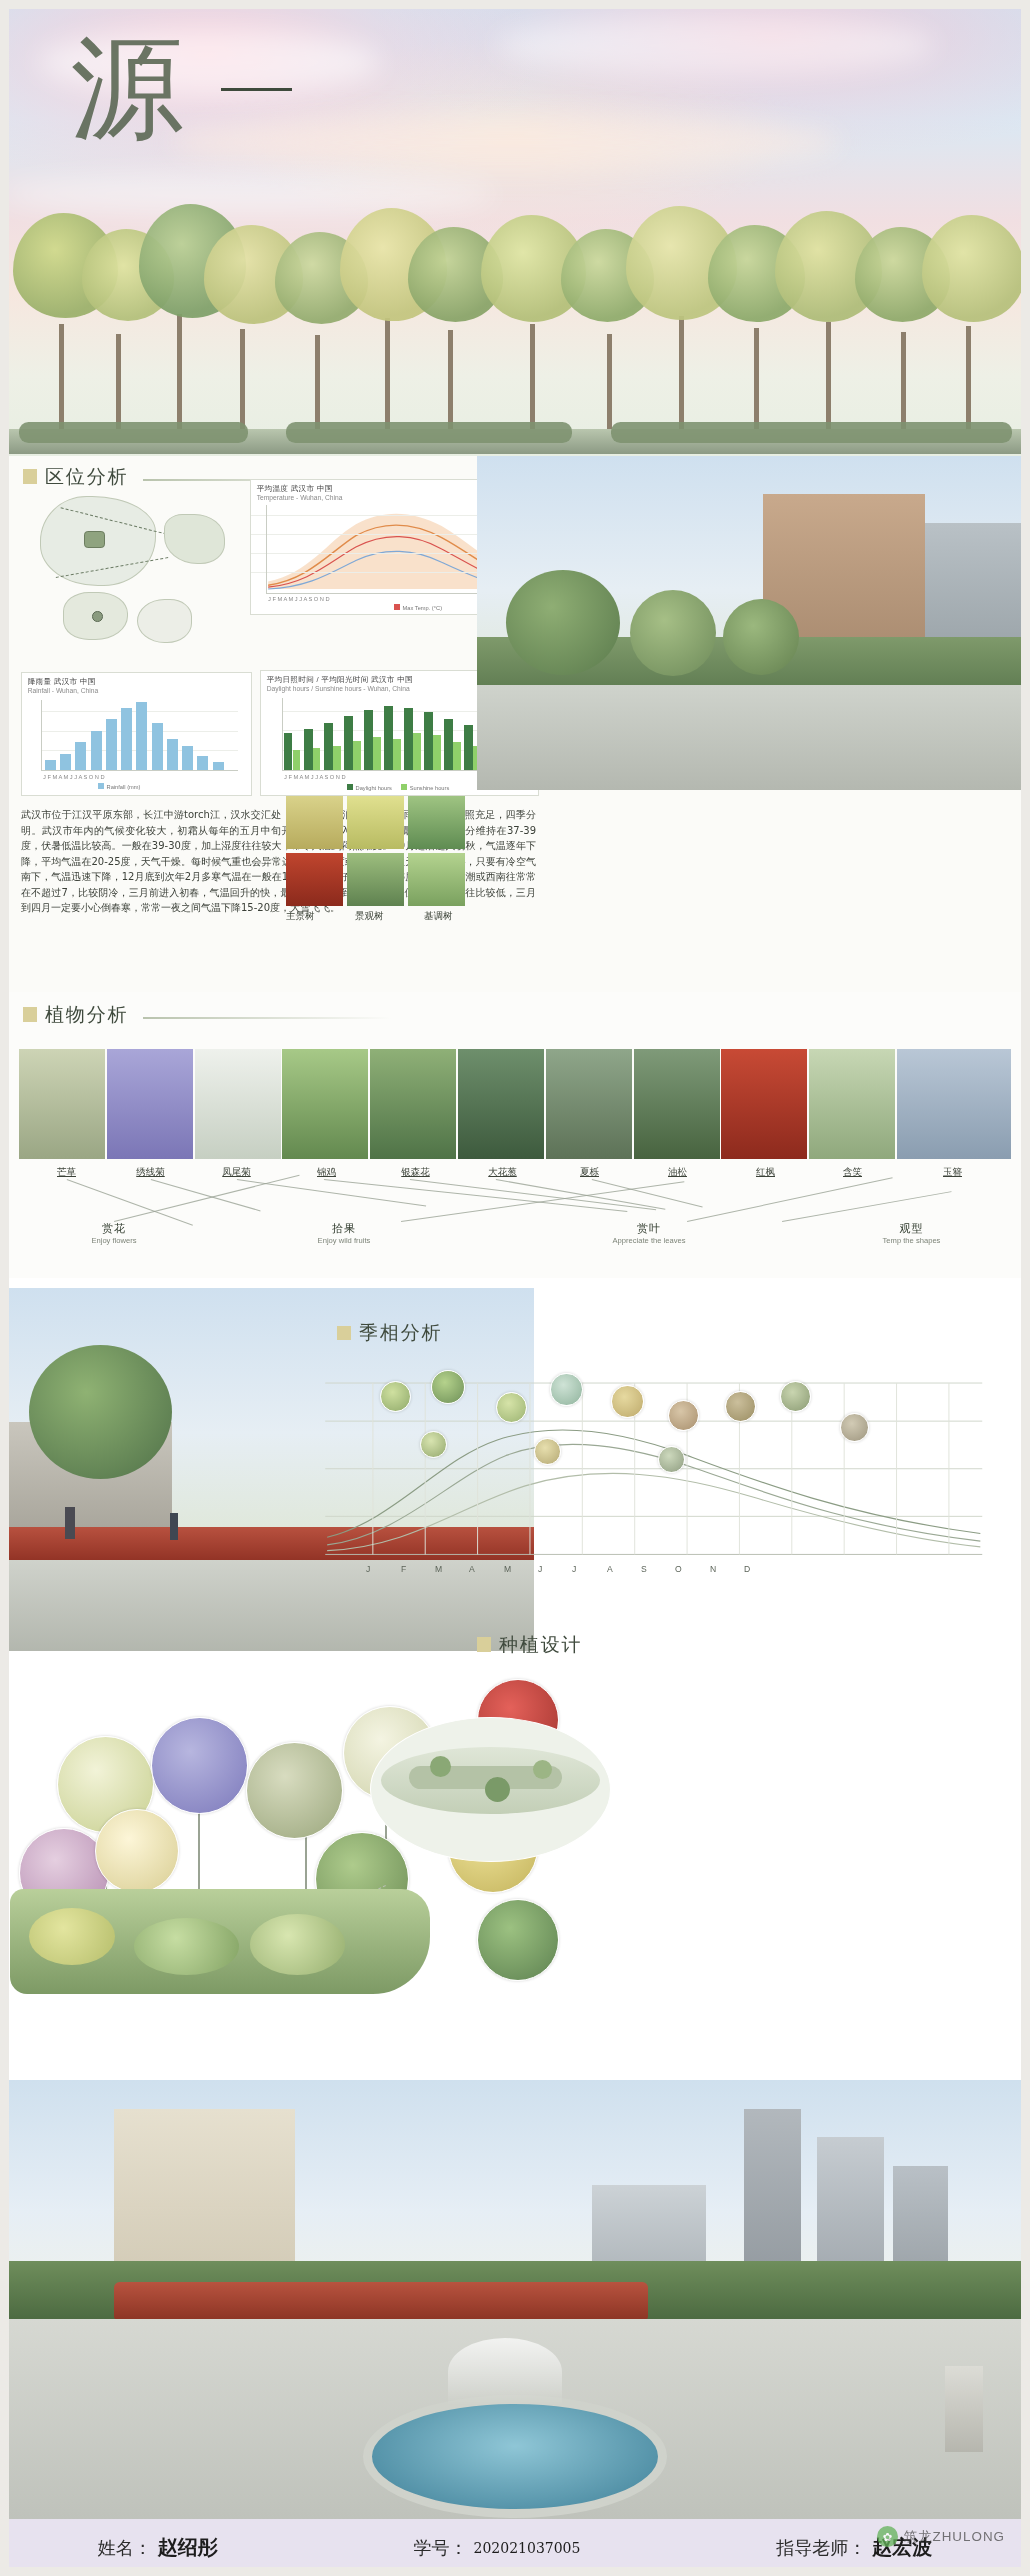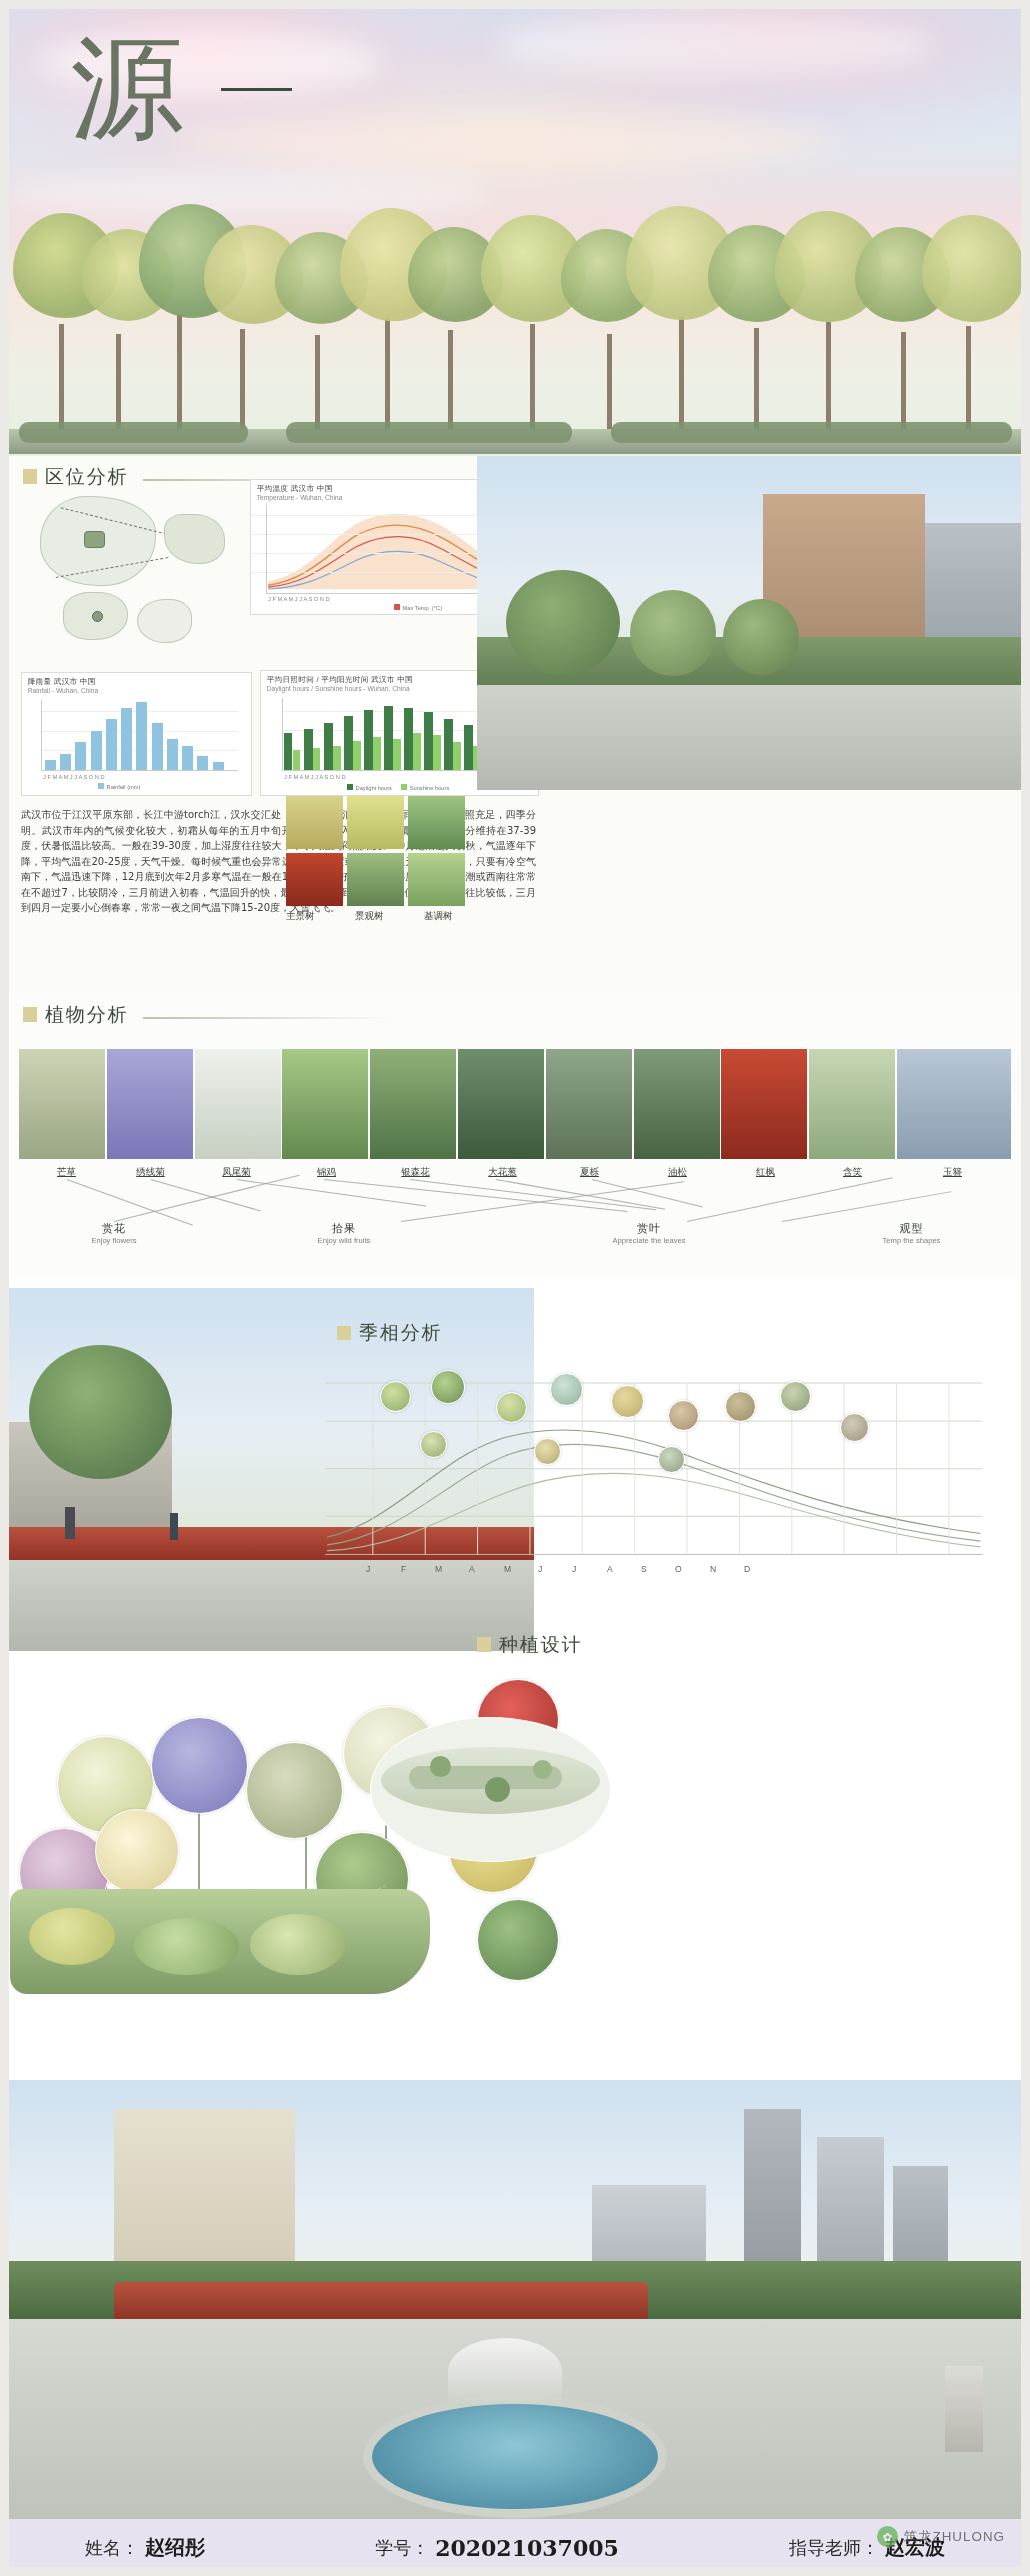--- a/index.html
+++ b/index.html
@@ -87,21 +87,21 @@
 
   
   .zone5{position:absolute;left:0;top:2080px;width:1030px;height:439px;}
 
   
   .footer{position:absolute;left:0;top:2519px;width:1030px;height:57px;background:#e7e2ef;
     display:flex;align-items:center;justify-content:space-around;}
   .f-item{display:flex;align-items:center;gap:6px;}
   .f-key{font-size:18px;color:#2b2b2b;font-family:"DejaVu Serif",serif;}
   .f-val{font-size:20px;color:#1d1d1d;font-family:"DejaVu Serif",serif;font-weight:bold;}
-  .f-val.thin{font-weight:bold;font-size:22px;}
+  .f-val.thin{font-weight:normal;font-size:14px;}
   .wm{position:absolute;right:25px;top:2526px;display:flex;align-items:center;gap:5.7px;opacity:.75;}
   .wm-circle{width:21px;height:21px;border-radius:50%;background:#63b35a;color:#fff;font-size:11.4px;
     display:flex;align-items:center;justify-content:center;}
   .wm-text{font-size:13.4px;color:#4a4a4a;letter-spacing:1px;}
 
   .border-frame{position:absolute;left:0;top:0;width:1030px;height:2576px;border:9.5px solid #eceae6;box-sizing:border-box;pointer-events:none;}
 </style>
 </head>
 <body>
 

